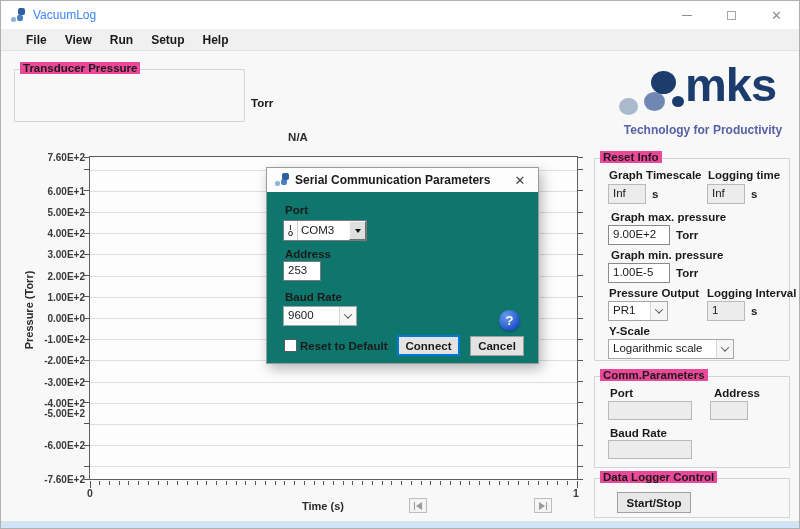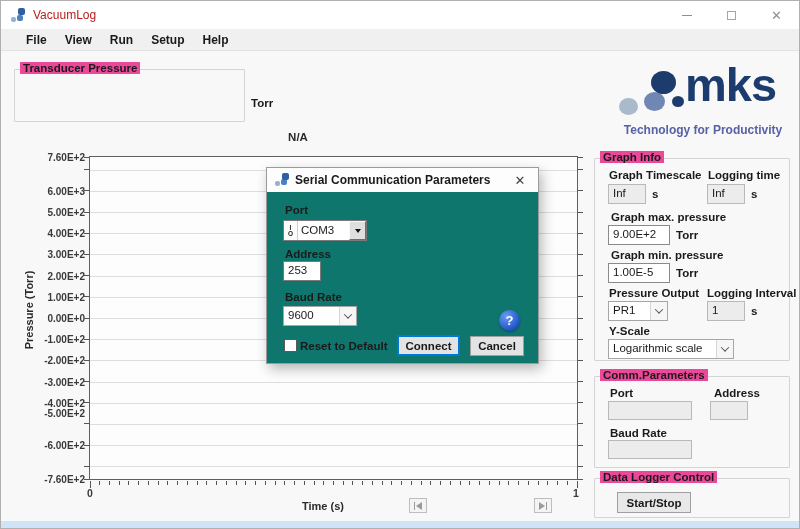--- a/index.html
+++ b/index.html
@@ -8,21 +8,21 @@
        font-family:"Liberation Sans",sans-serif;color:#1a1a1a;overflow:hidden;
        border:1px solid #b0b0b0;}
   
   .titlebar{position:absolute;left:0;top:0;width:100%;height:28px;background:#ffffff;}
   .app-icon{position:absolute;left:10px;top:7px;width:16px;height:15px;}
   .app-icon i{position:absolute;border-radius:2px;}
   .app-icon .d1{left:0;bottom:1px;width:5px;height:5px;background:#8fb3d9;}
   .app-icon .d2{left:6px;bottom:2px;width:6px;height:6px;background:#4a7fc1;}
   .app-icon .d3{left:7px;top:0;width:7px;height:7px;background:#2e5fa3;}
   .win-title{position:absolute;left:32px;top:0;height:28px;line-height:28px;
-             font-size:12px;color:#b91c1c;}
+             font-size:12px;color:#3b82f6;}
   .win-btn{position:absolute;top:0;width:45px;height:28px;display:flex;
            align-items:center;justify-content:center;color:#8f8f8f;cursor:default;}
   .wb-min{right:90px}.wb-max{right:45px}.wb-close{right:0}
   .glyph-min{width:10px;height:1px;background:#8f8f8f;}
   .glyph-max{width:9px;height:9px;border:1px solid #a5a5a5;}
   .glyph-close{font-size:13px;line-height:13px;color:#8f8f8f;}
   
   .menubar{position:absolute;left:0;top:28px;width:100%;height:22px;background:#f0f0f0;
            border-bottom:1px solid #e2e2e2;display:flex;align-items:center;padding-left:16px;}
   .menu-item{padding:0 9px;font-size:12px;font-weight:600;height:22px;line-height:22px;}
@@ -159,21 +159,21 @@
     <span class="dot l3"></span>
     <span class="dot l4"></span>
     <span class="logo-text">mks</span>
     <span class="logo-tag">Technology for Productivity</span>
   </div>
 
   <div class="plot-title">N/A</div>
   <div class="axis-title-y">Pressure (Torr)</div>
   <div class="yaxis-labels">
       <div class="ylab" style="top: 0px;">7.60E+2</div>
-      <div class="ylab" style="top: 33.8947px;">6.00E+3</div>
+      <div class="ylab" style="top: 33.8947px;">6.00E+1</div>
       <div class="ylab" style="top: 55.0789px;">5.00E+2</div>
       <div class="ylab" style="top: 76.2632px;">4.00E+2</div>
       <div class="ylab" style="top: 97.4474px;">3.00E+2</div>
       <div class="ylab" style="top: 118.632px;">2.00E+2</div>
       <div class="ylab" style="top: 139.816px;">1.00E+2</div>
       <div class="ylab" style="top: 161px;">0.00E+0</div>
       <div class="ylab" style="top: 182.184px;">-1.00E+2</div>
       <div class="ylab" style="top: 203.368px;">-2.00E+2</div>
       <div class="ylab" style="top: 224.553px;">-3.00E+2</div>
       <div class="ylab" style="top: 245.737px;">-4.00E+2</div>
@@ -291,21 +291,21 @@
   <div class="scrollbtn" style="left:408px;top:497px;">
     <span class="sbar"></span>
     <span class="tri-l"></span>
   </div>
   <div class="scrollbtn" style="left:533px;top:497px;">
     <span class="tri-r"></span>
     <span class="sbar"></span>
   </div>
 
   <div class="group" style="left:593px;top:157px;width:196px;height:203px;">
-    <span class="group-label">Graph Info</span>
+    <span class="group-label">Reset Info</span>
     <span class="lbl" style="left:14px;top:10px;">Graph Timescale</span>
     <span class="lbl" style="left:113px;top:10px;">Logging time</span>
     <div class="field gray" style="left:13px;top:25px;width:38px;height:20px;">Inf</div>
     <span class="lbl" style="left:57px;top:29px;">s</span>
     <div class="field gray" style="left:112px;top:25px;width:38px;height:20px;">Inf</div>
     <span class="lbl" style="left:156px;top:29px;">s</span>
     <span class="lbl" style="left:16px;top:52px;">Graph max. pressure</span>
     <div class="field" style="left:13px;top:66px;width:62px;height:20px;">9.00E+2</div>
     <span class="lbl" style="left:81px;top:70px;">Torr</span>
     <span class="lbl" style="left:16px;top:90px;">Graph min. pressure</span>

